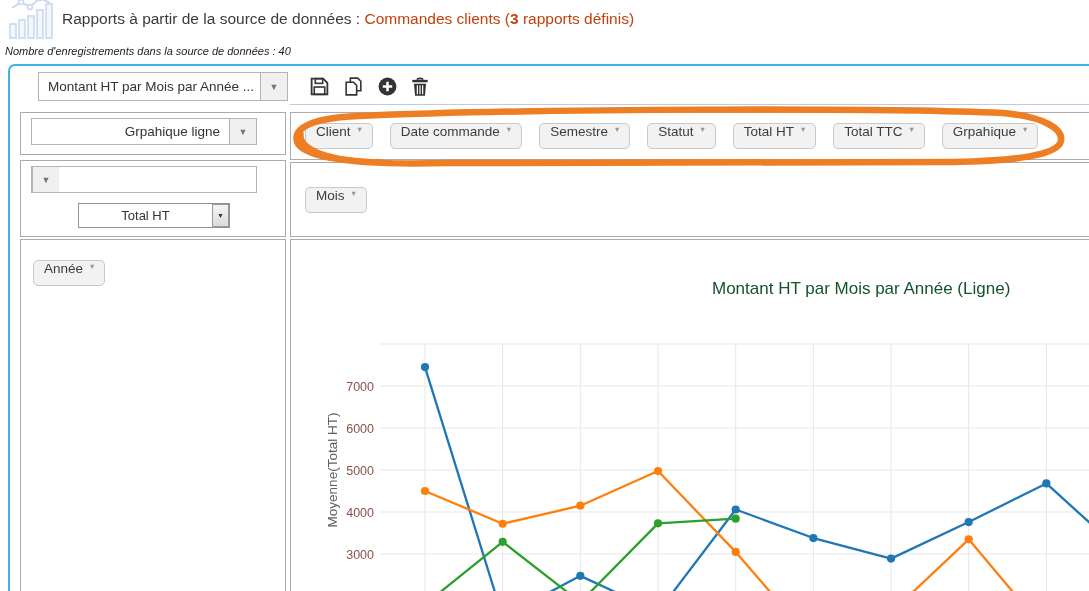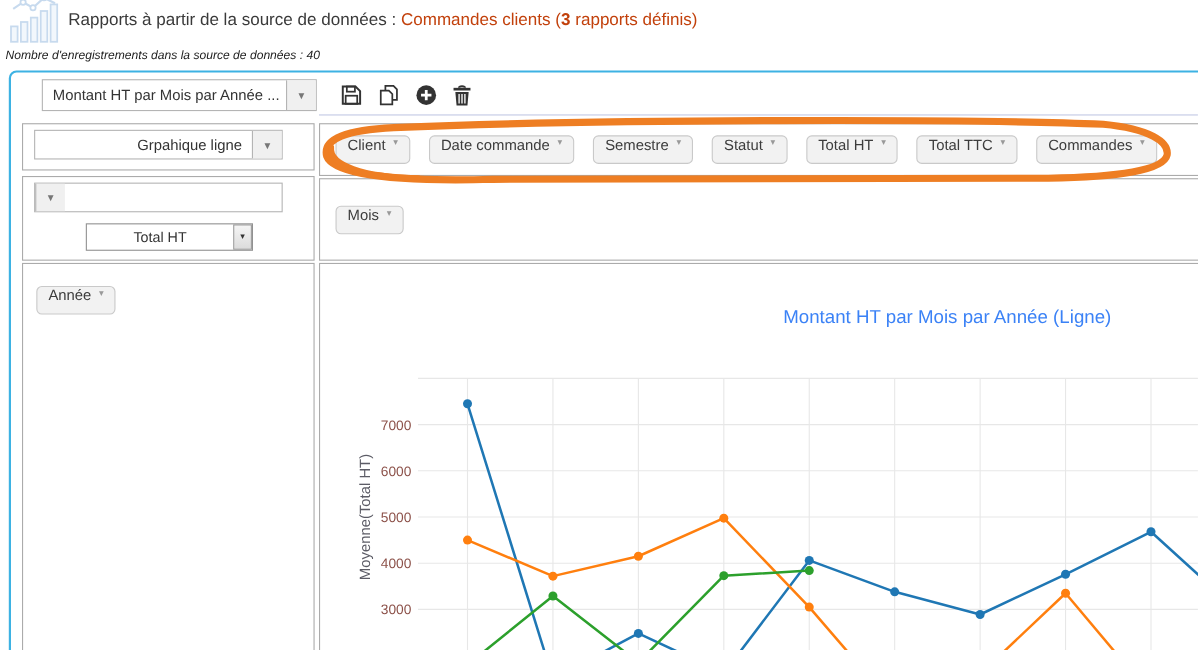--- a/index.html
+++ b/index.html
@@ -53,21 +53,21 @@
   
   .pill { display:inline-flex; gap:7px; height:26px; padding:0 10px;
           background:#f2f2f2; border:1px solid #c9c9c9; border-radius:5px;
           font-size:13.5px; color:#3c3c3c; cursor:grab; white-space:nowrap; }
   .pill .pcaret { font-size:8.5px; color:#999; }
   #fields-row { left:305px; top:123px; display:flex; gap:17px; }
   #cols-row   { left:305px; top:187px; display:flex; }
   #rows-row   { left:33px;  top:260px; display:flex; }
 
   
-  #chart-title { left:712px; top:279px; font-size:17px; color:#3b82f6; white-space:nowrap; }
+  #chart-title { left:712px; top:279px; font-size:17px; color:#14532d; white-space:nowrap; }
   #chart-ylabel { left:332px; top:470px; transform:translate(-50%,-50%) rotate(-90deg);
                   font-size:13.5px; color:#5c5c66; white-space:nowrap; }
   #chart-svg { left:290px; top:239px; }
 
   
   #annotation { left:288px; top:102px; pointer-events:none; }
 </style>
 </head>
 <body>
 
@@ -172,21 +172,21 @@
   </div>
   <div class="pill">
     <span>Total HT</span>
     <span class="pcaret">▾</span>
   </div>
   <div class="pill">
     <span>Total TTC</span>
     <span class="pcaret">▾</span>
   </div>
   <div class="pill">
-    <span>Commandes</span>
+    <span>Grpahique</span>
     <span class="pcaret">▾</span>
   </div>
 </div>
 
 <div id="box-cols" class="abs box"></div>
 <div id="cols-row" class="abs">
   <div class="pill">
     <span>Mois</span>
     <span class="pcaret">▾</span>
   </div>

